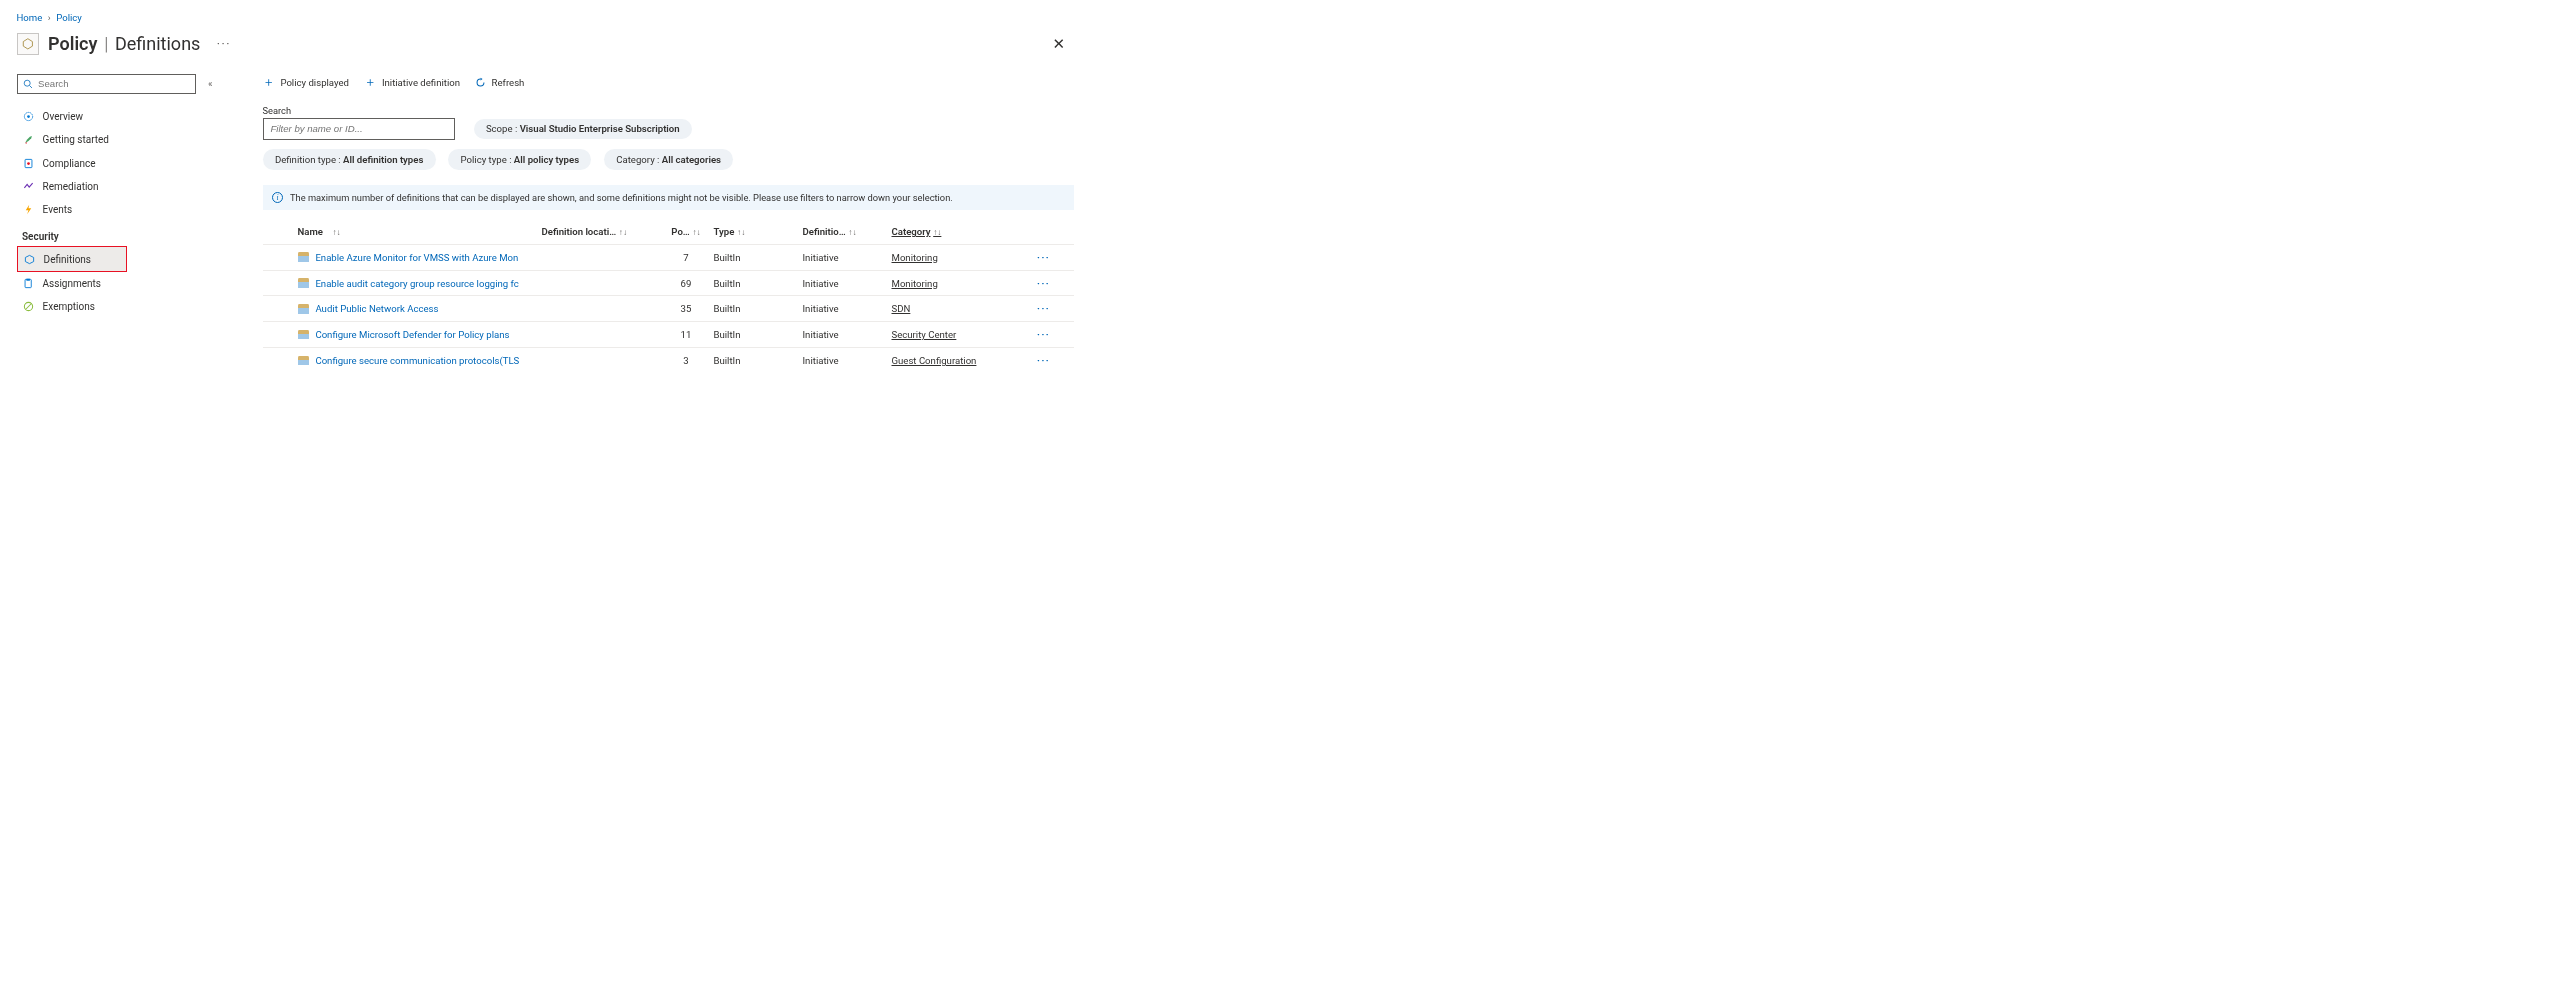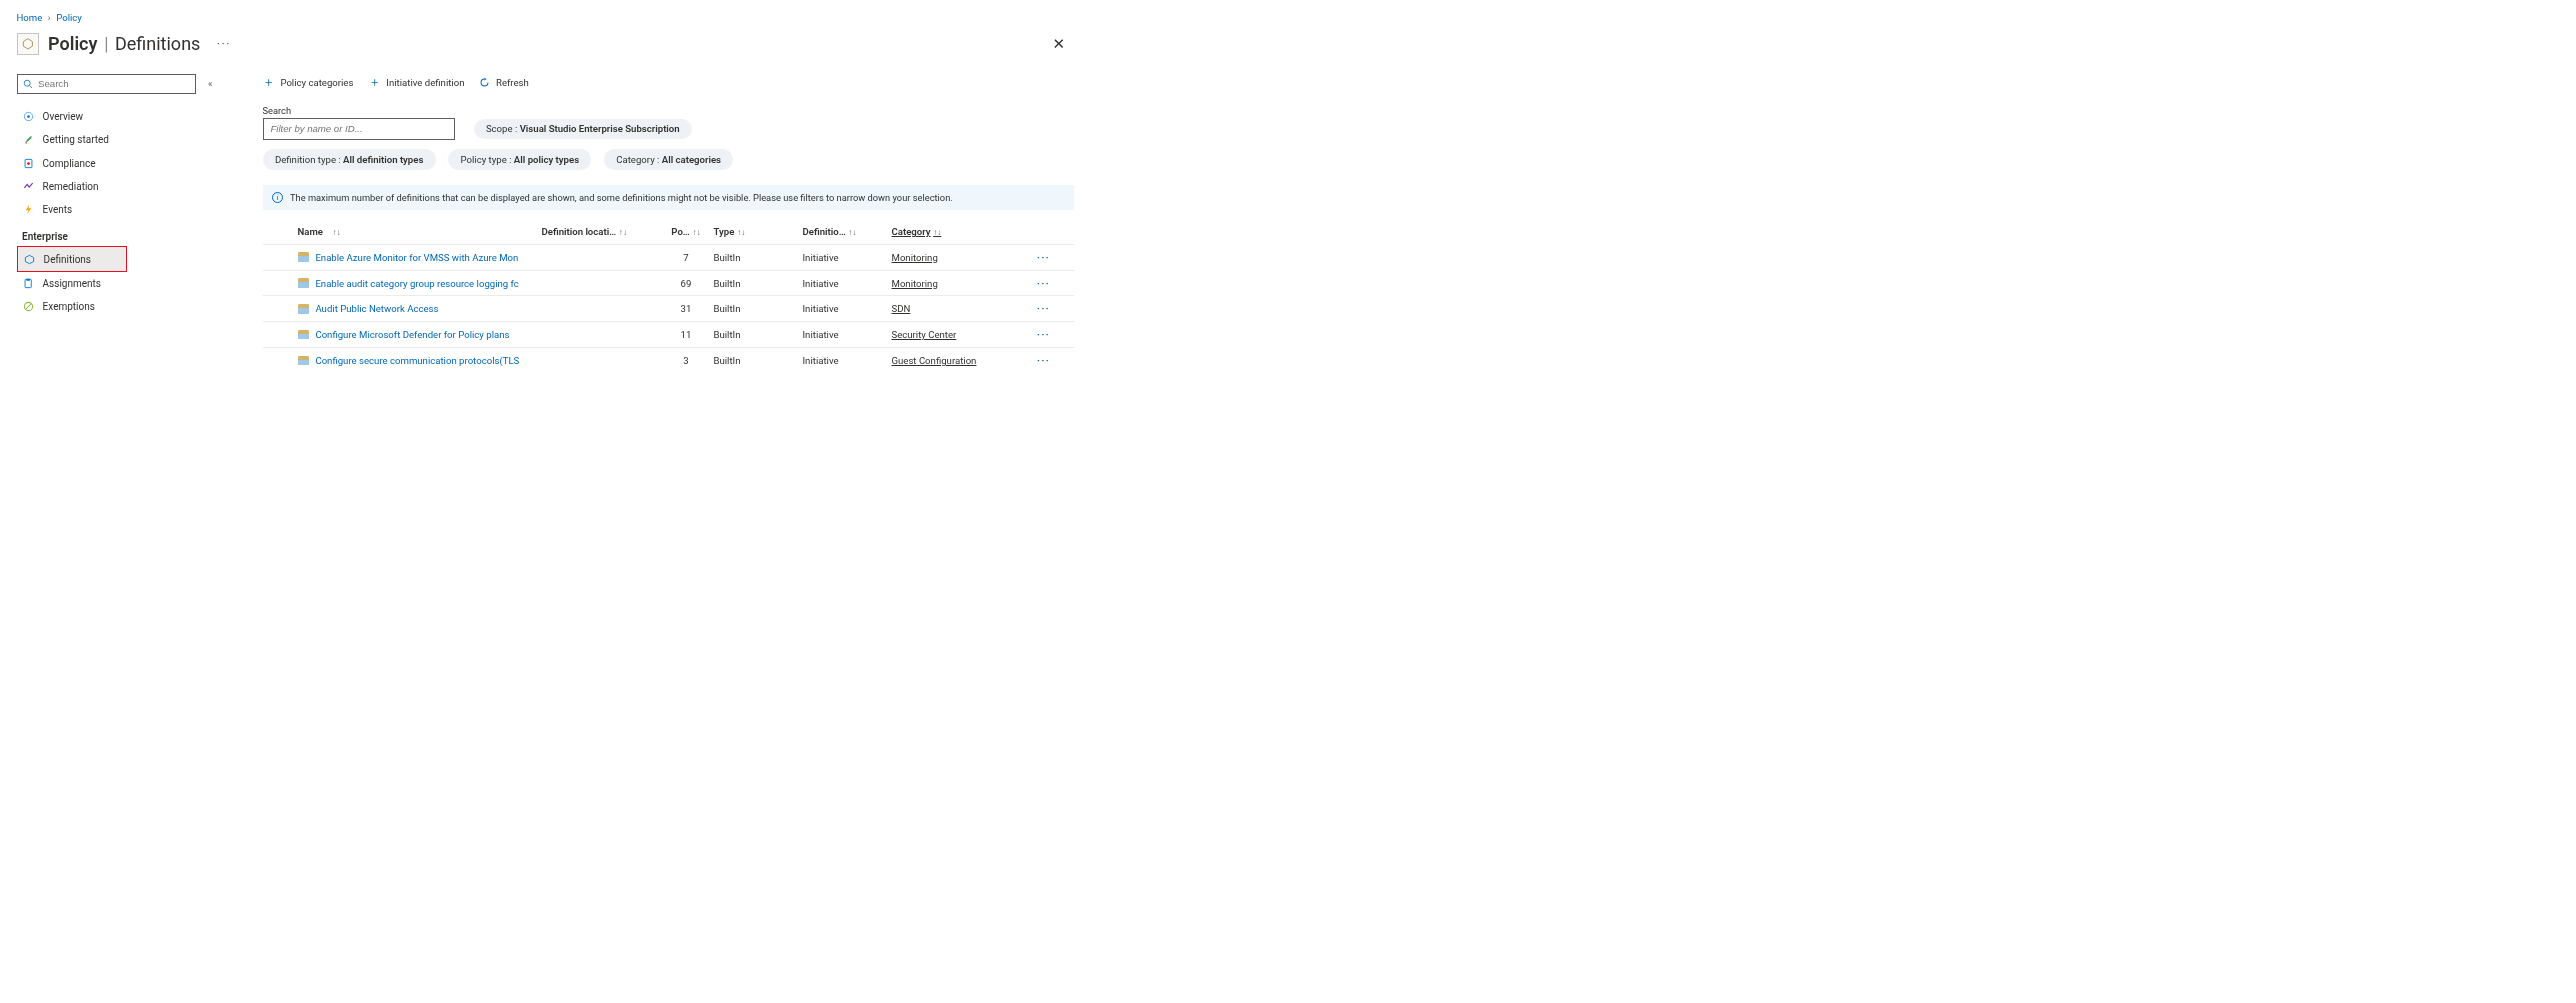--- a/index.html
+++ b/index.html
@@ -193,21 +193,21 @@
       </div>
       <div class="nav-item">
         <span class="icon">
             <svg width="11" height="11" viewBox="0 0 16 16">
               <path d="M9 1 L4 9 L8 9 L6 15 L12 6 L8 6 Z" fill="#f7a500"></path>
             </svg>
           </span>
         <span>Events</span>
       </div>
 
-      <div class="nav-section">Enterprise</div>
+      <div class="nav-section">Security</div>
 
       <div class="red-wrap red-highlight">
         <div class="nav-item active">
           <span class="icon">
               <svg width="11" height="11" viewBox="0 0 16 16">
                 <polygon points="8,2 14,5 14,11 8,14 2,11 2,5" fill="none" stroke="#0078d4" stroke-width="1.3"></polygon>
               </svg>
             </span>
           <span>Definitions</span>
         </div>
@@ -230,21 +230,21 @@
           </span>
         <span>Exemptions</span>
       </div>
     </div>
 
     <div class="content">
 
       <div class="toolbar">
         <div class="toolbar-btn">
           <span class="plus">＋</span>
-          <span>Policy categories</span>
+          <span>Policy displayed</span>
         </div>
         <div class="toolbar-btn">
           <span class="plus">＋</span>
           <span>Initiative definition</span>
         </div>
         <div class="toolbar-btn">
           <span class="refresh">
               <svg width="11" height="11" viewBox="0 0 16 16">
                 <path d="M13 8 A5 5 0 1 1 8 3" fill="none" stroke="#0067b8" stroke-width="1.5"></path>
                 <path d="M8 1 L8 5 L11 3 Z" fill="#0067b8"></path>
@@ -315,21 +315,21 @@
               <div class="col-def">Initiative</div>
               <div class="col-cat">Monitoring</div>
               <div class="col-act"><span class="ellipsis">···</span></div>
             </div>
             <div class="trow">
               <div class="col-name">
                 <span class="row-icon"></span>
                 <span class="link">Audit Public Network Access</span>
               </div>
               <div class="col-loc"></div>
-              <div class="col-pol">31</div>
+              <div class="col-pol">35</div>
               <div class="col-type">BuiltIn</div>
               <div class="col-def">Initiative</div>
               <div class="col-cat">SDN</div>
               <div class="col-act"><span class="ellipsis">···</span></div>
             </div>
             <div class="trow">
               <div class="col-name">
                 <span class="row-icon"></span>
                 <span class="link">Configure Microsoft Defender for Policy plans</span>
               </div>

